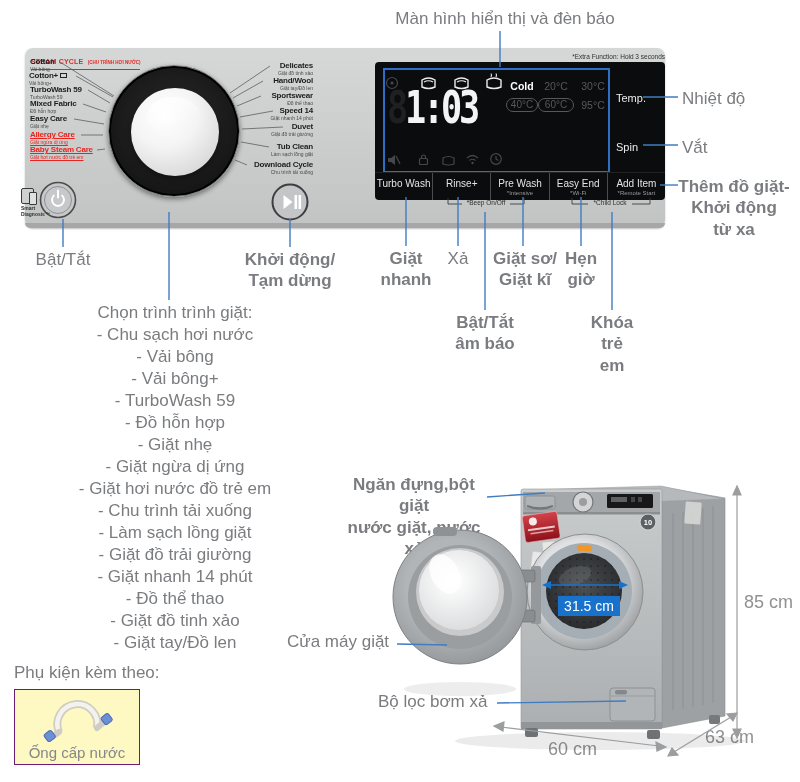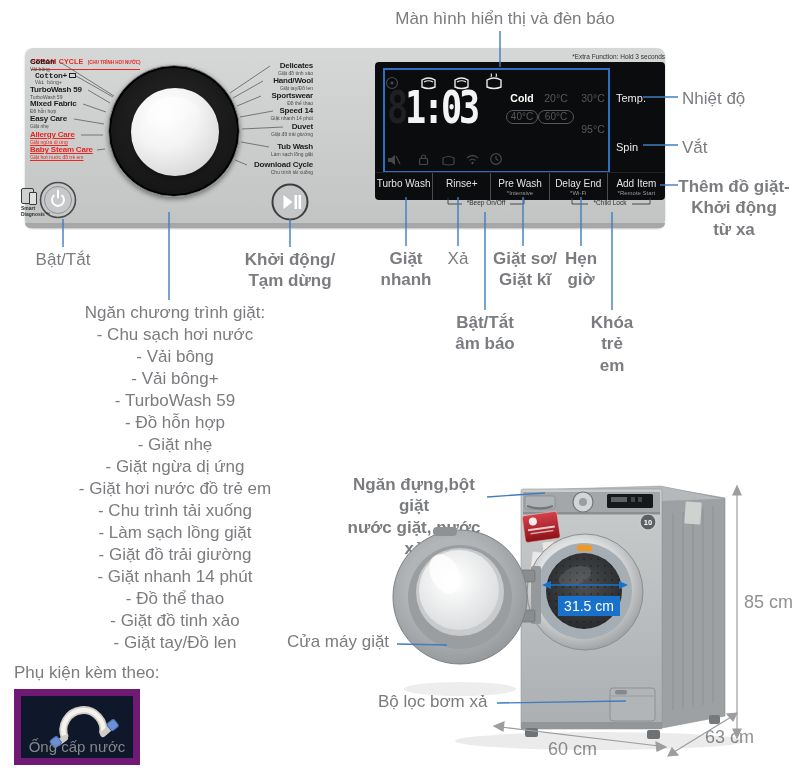--- a/index.html
+++ b/index.html
@@ -51,21 +51,21 @@
   
   #display { position:absolute; left:350px; top:14px; width:290px; height:138px;
              background:#0b0c0d; border-radius:4px; }
   #blue-box { position:absolute; left:8px; top:6px; width:227px; height:105px;
               border:2px solid #2e6fc4; }
   #d-time { position:absolute; left:12px; top:24px; font-family:"DejaVu Sans Mono", monospace;
             font-weight:700; font-size:44px; letter-spacing:-4px; color:#f4f4f4;
             transform:scaleX(.8); transform-origin:left top; line-height:1; }
   #d-time .ghost { color:#1e2022; }
   .d-grid { position:absolute; left:131px; display:grid; grid-template-columns:32px 36px 38px; }
-  .d-grid span { height:19px; line-height:19px; font-size:10.5px; color:#55585c; text-align:center;margin-top:12px; }
+  .d-grid span { height:19px; line-height:19px; font-size:10.5px; color:#55585c; text-align:center; }
   .d-grid span.on { color:#fff; font-weight:700; }
   .d-grid span.pill { border:1px solid #55585c; border-radius:8px; height:14px; line-height:12px;
                       margin-top:2px; font-size:10px; }
   #temps { top:15px; }
   #spins { top:58px; }
   .d-side-lbl { position:absolute; left:241px; font-size:11px; color:#ececec; }
   #btn-row { position:absolute; left:0; right:0; top:110px; height:28px; display:flex;
              border-top:1px solid #222; }
   .d-btn { flex:1; text-align:center; border-left:1px solid #4a4d50; cursor:pointer; }
   .d-btn:first-child { border-left:none; }
@@ -73,21 +73,21 @@
   .d-btn .b2 { font-size:6px; color:#97999b; margin-top:1px; }
   #extra-note { position:absolute; left:350px; top:5px; width:290px; text-align:right;
                 font-size:6.5px; color:#2f2f2f; }
   .panel-note { position:absolute; font-size:6.5px; color:#2f2f2f; width:70px; text-align:center; top:151px; }
 
   
   .ic { position:absolute; }
 
   
   #acc-box { position:absolute; left:14px; top:689px; width:126px; height:76px;
-             border:7px solid #701a75; background:#0f172a; }
+             border:1px solid #701a75; background:#fef9c3; }
   #acc-label { position:absolute; left:0; right:0; bottom:3px; text-align:center;
                font-size:15px; color:#85878a; }
 
   svg { display:block; }
   #overlay { position:absolute; left:0; top:0; pointer-events:none; }
   #washer { position:absolute; left:385px; top:458px; }
 </style>
 </head>
 <body>
 
@@ -99,21 +99,21 @@
 
     <div class="steam-hdr">
       <span class="en">STEAM CYCLE</span>
       <span class="vi">(CHU TRÌNH HƠI NƯỚC)</span>
     </div>
 
     <div class="cycle" style="left:5px; top:10px;">
       <span class="en">Cotton</span>
       <span class="vi">Vải bông</span>
     </div>
-    <div class="cycle" style="left:10px; top:24px;font-family:Liberation Mono, monospace;">
+    <div class="cycle" style="left:4px; top:24px;">
       <span class="en"><span>Cotton+</span><span class="plus-box"></span></span>
       <span class="vi">Vải bông+</span>
     </div>
     <div class="cycle" style="left:5px; top:38px;">
       <span class="en">TurboWash 59</span>
       <span class="vi">TurboWash 59</span>
     </div>
     <div class="cycle" style="left:5px; top:52px;">
       <span class="en">Mixed Fabric</span>
       <span class="vi">Đồ hỗn hợp</span>
@@ -145,21 +145,21 @@
     </div>
     <div class="cycle right" style="left:180px; top:59px;">
       <span class="en">Speed 14</span>
       <span class="vi">Giặt nhanh 14 phút</span>
     </div>
     <div class="cycle right" style="left:180px; top:75px;">
       <span class="en">Duvet</span>
       <span class="vi">Giặt đồ trải giường</span>
     </div>
     <div class="cycle right" style="left:180px; top:95px;">
-      <span class="en">Tub Wash</span>
+      <span class="en">Tub Clean</span>
       <span class="vi">Làm sạch lồng giặt</span>
     </div>
     <div class="cycle right" style="left:180px; top:113px;">
       <span class="en">Download Cycle</span>
       <span class="vi">Chu trình tải xuống</span>
     </div>
 
     <div id="dial">
       <div id="knob"></div>
     </div>
@@ -251,21 +251,21 @@
         </div>
         <div class="d-btn">
           <div class="b1">Rinse+</div>
           <div class="b2"></div>
         </div>
         <div class="d-btn">
           <div class="b1">Pre Wash</div>
           <div class="b2">*Intensive</div>
         </div>
         <div class="d-btn">
-          <div class="b1">Delay End</div>
+          <div class="b1">Easy End</div>
           <div class="b2">*Wi-Fi</div>
         </div>
         <div class="d-btn">
           <div class="b1">Add Item</div>
           <div class="b2">*Remote Start</div>
         </div>
       </div>
     </div>
 
     <div class="panel-note" style="left:426px;">*Beep On/Off</div>
@@ -287,21 +287,21 @@
   <div class="lbl ctr pre" style="left:584px; top:312px; width:56px;">Khóa
 trẻ
 em</div>
   <div class="lbl" style="left:682px; top:88px;">Nhiệt độ</div>
   <div class="lbl" style="left:682px; top:137px;">Vắt</div>
   <div class="lbl ctr pre" style="left:668px; top:176px; width:132px;">Thêm đồ giặt-
 Khởi động
 từ xa</div>
 
   <div class="lbl ctr" style="left:25px; top:302px; width:300px; line-height:22px;">
-    <div>Ngăn chương trình giặt:</div>
+    <div>Chọn trình trình giặt:</div>
     <div>- Chu sạch hơi nước</div>
     <div>- Vải bông</div>
     <div>- Vải bông+</div>
     <div>- TurboWash 59</div>
     <div>- Đồ hỗn hợp</div>
     <div>- Giặt nhẹ</div>
     <div>- Giặt ngừa dị ứng</div>
     <div>- Giặt hơi nước đồ trẻ em</div>
     <div>- Chu trình tải xuống</div>
     <div>- Làm sạch lồng giặt</div>

